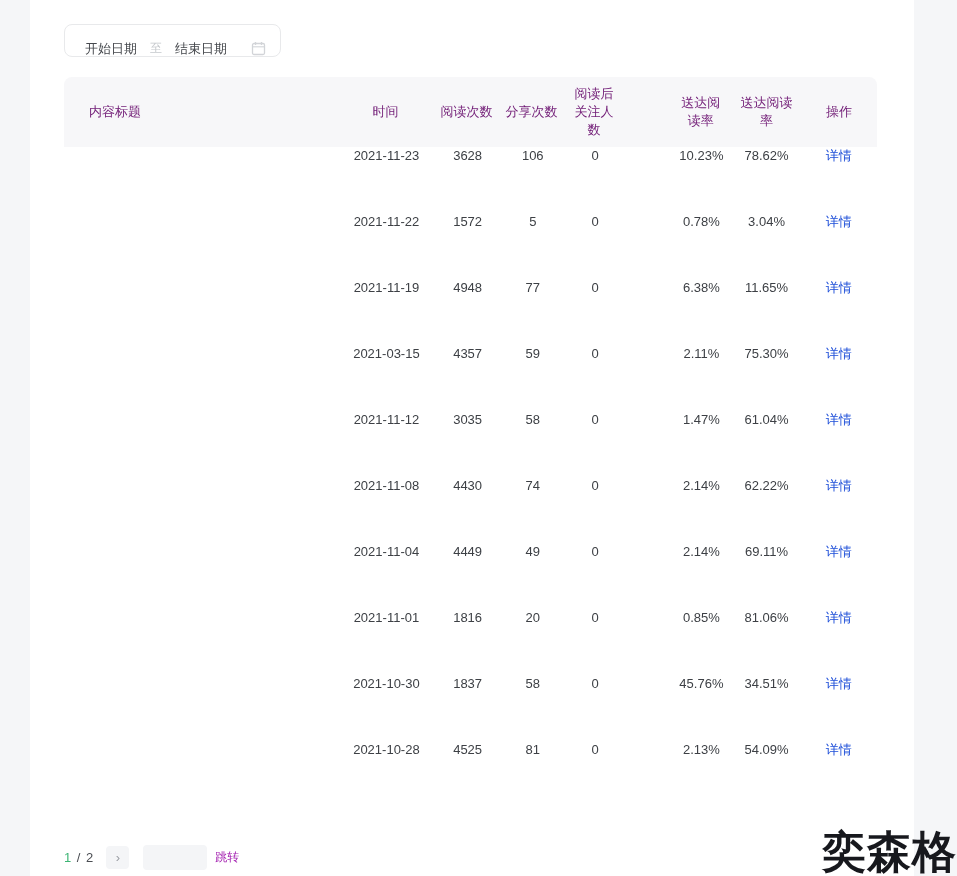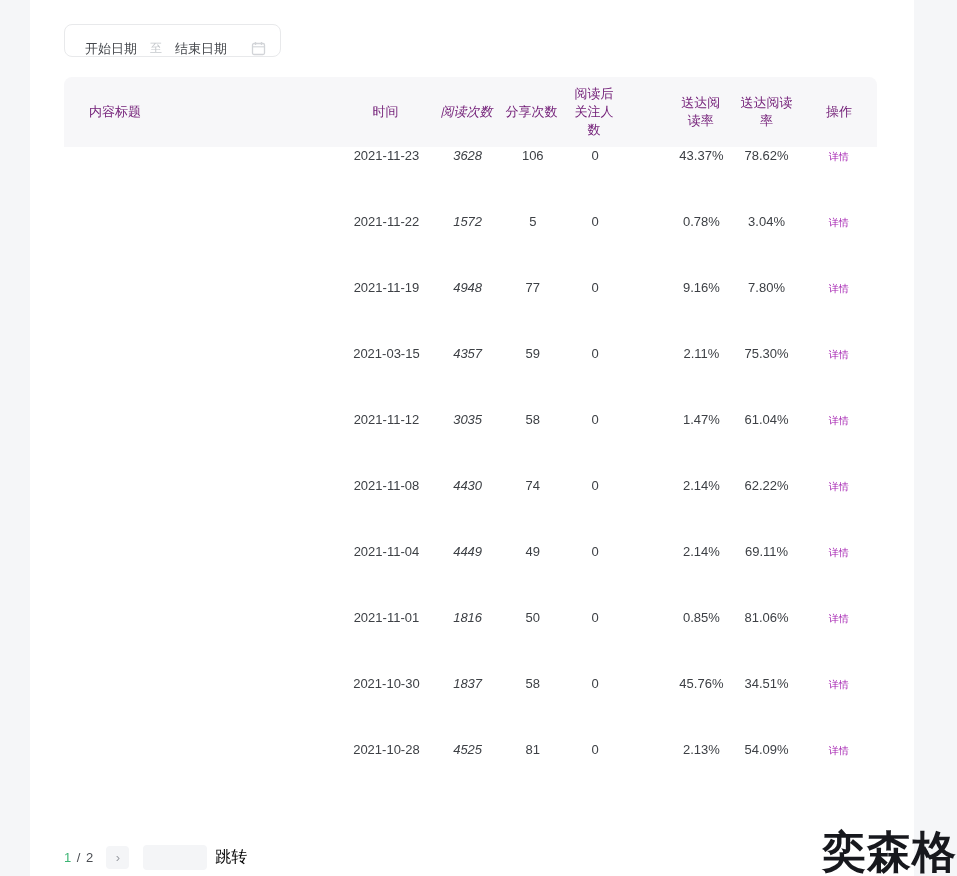--- a/index.html
+++ b/index.html
@@ -48,29 +48,29 @@
   }
   .trow {
     display: flex; 
     height: 66px;
     font-size: 13px; color: #3d4045;
     background: #fff;
   }
   .cell { text-align: center; line-height: 18px; }
   .c0 { width: 290px; text-align: left; padding-left: 25px; }
   .c1 { width: 100px; }
-  .c2 { width: 72px; font-style: italic; }
+  .c2 { width: 72px; }
   .c3 { width: 66px; }
   .c4 { width: 66px; }
   .c5 { width: 66px; margin-left: 44px; }
   .c6 { width: 72px; }
   .c7 { width: 81px; }
   .thead .c4, .thead .c5, .thead .c6 { padding: 0 6px; }
   .detail-link {
-    color: #a21caf; cursor: pointer; text-decoration: none; font-size: 10px;
+    color: #1d4ed8; cursor: pointer; text-decoration: none; font-size: 13px;
   }
   
   .pagination {
     margin-top: 38px;
     display: flex; align-items: center; justify-content: flex-start;
     height: 24px;
     position: relative;
   }
   .page-indicator { font-size: 13px; color: #4a4d52; letter-spacing: 1px; }
   .page-indicator .current { color: #3eb575; }
@@ -81,21 +81,21 @@
     color: #9a9da3; font-size: 13px;
     margin-left: 12px; cursor: pointer;
     user-select: none;
   }
   .jump-input {
     width: 64px; height: 25px;
     background: #f4f5f7; border: none; border-radius: 4px;
     margin-left: 14px;
   }
   .jump-label {
-    font-size: 16px; color: #000000;
+    font-size: 12px; color: #a21caf;
     margin-left: 8px; cursor: pointer;
   }
   
   .watermark {
     position: absolute;
     right: 0; bottom: -6px;
     font-size: 44px;
     font-weight: 900;
     color: #17181d;
     letter-spacing: 1px;
@@ -134,21 +134,21 @@
       <div class="cell c6">送达阅读率</div>
       <div class="cell c7">操作</div>
     </div>
     <div id="tbody">
   <div class="trow">
     <div class="cell c0"></div>
     <div class="cell c1">2021-11-23</div>
     <div class="cell c2">3628</div>
     <div class="cell c3">106</div>
     <div class="cell c4">0</div>
-    <div class="cell c5">43.37%</div>
+    <div class="cell c5">10.23%</div>
     <div class="cell c6">78.62%</div>
     <div class="cell c7"><a class="detail-link">详情</a></div>
   </div>
 
   <div class="trow">
     <div class="cell c0"></div>
     <div class="cell c1">2021-11-22</div>
     <div class="cell c2">1572</div>
     <div class="cell c3">5</div>
     <div class="cell c4">0</div>
@@ -156,22 +156,22 @@
     <div class="cell c6">3.04%</div>
     <div class="cell c7"><a class="detail-link">详情</a></div>
   </div>
 
   <div class="trow">
     <div class="cell c0"></div>
     <div class="cell c1">2021-11-19</div>
     <div class="cell c2">4948</div>
     <div class="cell c3">77</div>
     <div class="cell c4">0</div>
-    <div class="cell c5">9.16%</div>
-    <div class="cell c6">7.80%</div>
+    <div class="cell c5">6.38%</div>
+    <div class="cell c6">11.65%</div>
     <div class="cell c7"><a class="detail-link">详情</a></div>
   </div>
 
   <div class="trow">
     <div class="cell c0"></div>
     <div class="cell c1">2021-03-15</div>
     <div class="cell c2">4357</div>
     <div class="cell c3">59</div>
     <div class="cell c4">0</div>
     <div class="cell c5">2.11%</div>
@@ -209,21 +209,21 @@
     <div class="cell c4">0</div>
     <div class="cell c5">2.14%</div>
     <div class="cell c6">69.11%</div>
     <div class="cell c7"><a class="detail-link">详情</a></div>
   </div>
 
   <div class="trow">
     <div class="cell c0"></div>
     <div class="cell c1">2021-11-01</div>
     <div class="cell c2">1816</div>
-    <div class="cell c3">50</div>
+    <div class="cell c3">20</div>
     <div class="cell c4">0</div>
     <div class="cell c5">0.85%</div>
     <div class="cell c6">81.06%</div>
     <div class="cell c7"><a class="detail-link">详情</a></div>
   </div>
 
   <div class="trow">
     <div class="cell c0"></div>
     <div class="cell c1">2021-10-30</div>
     <div class="cell c2">1837</div>

